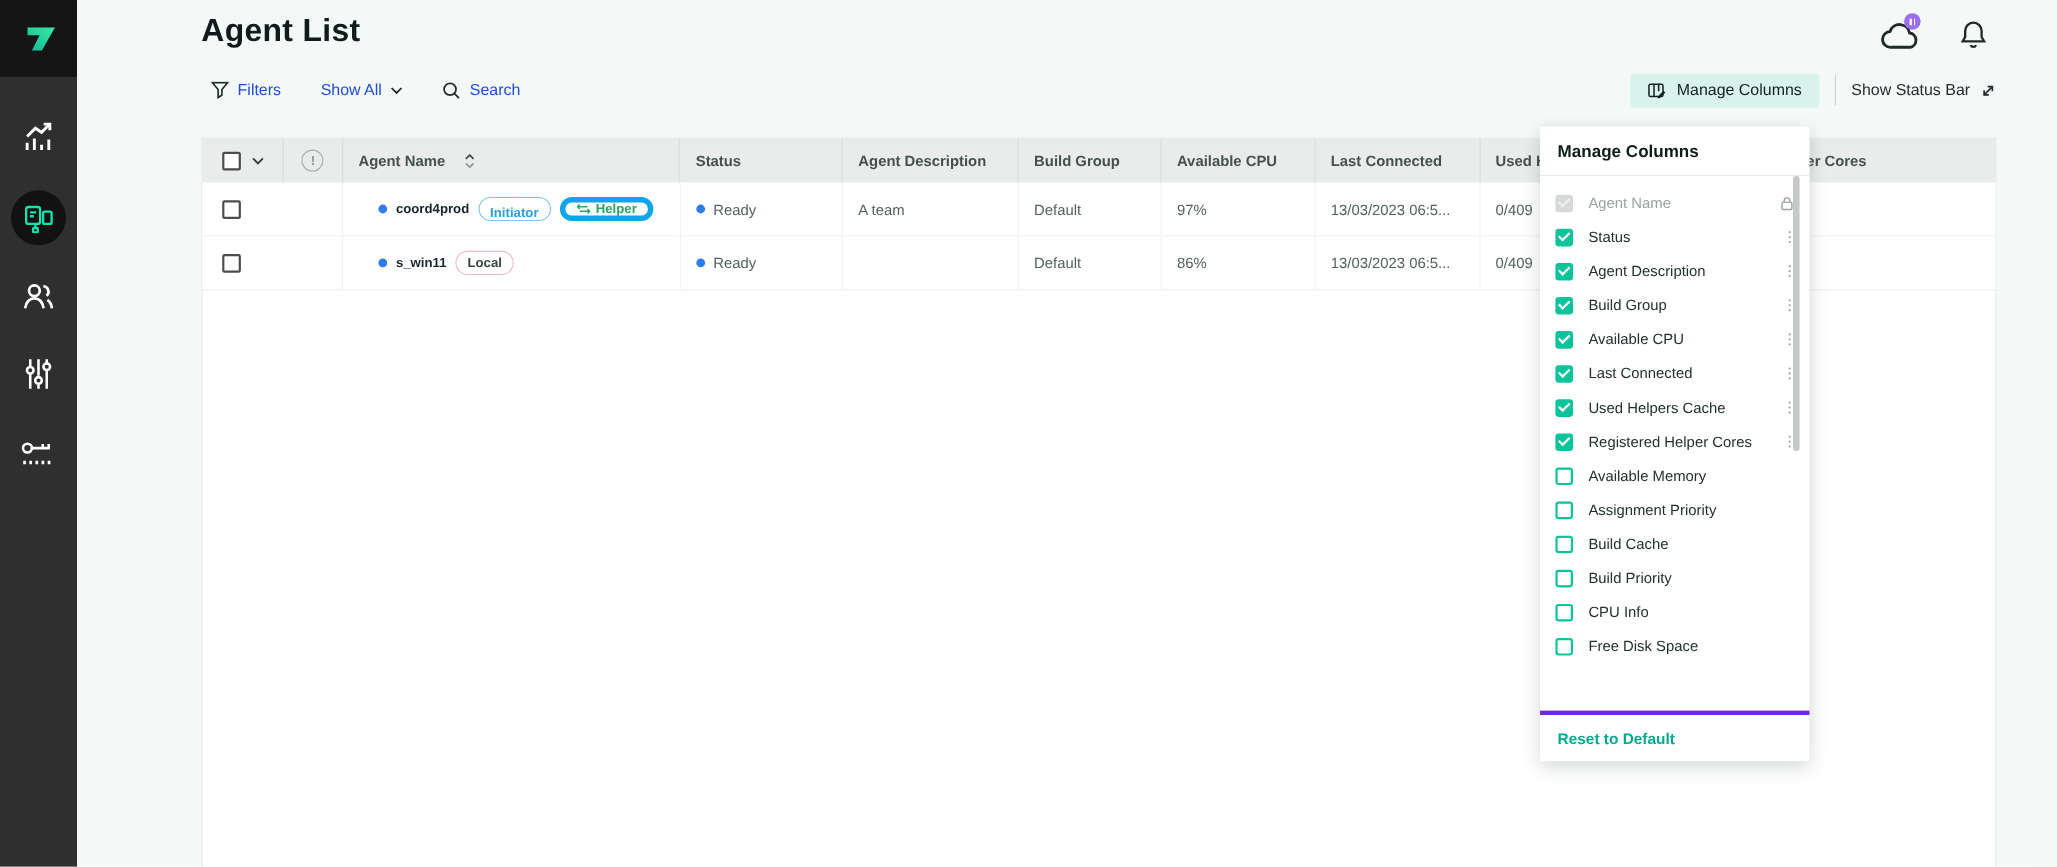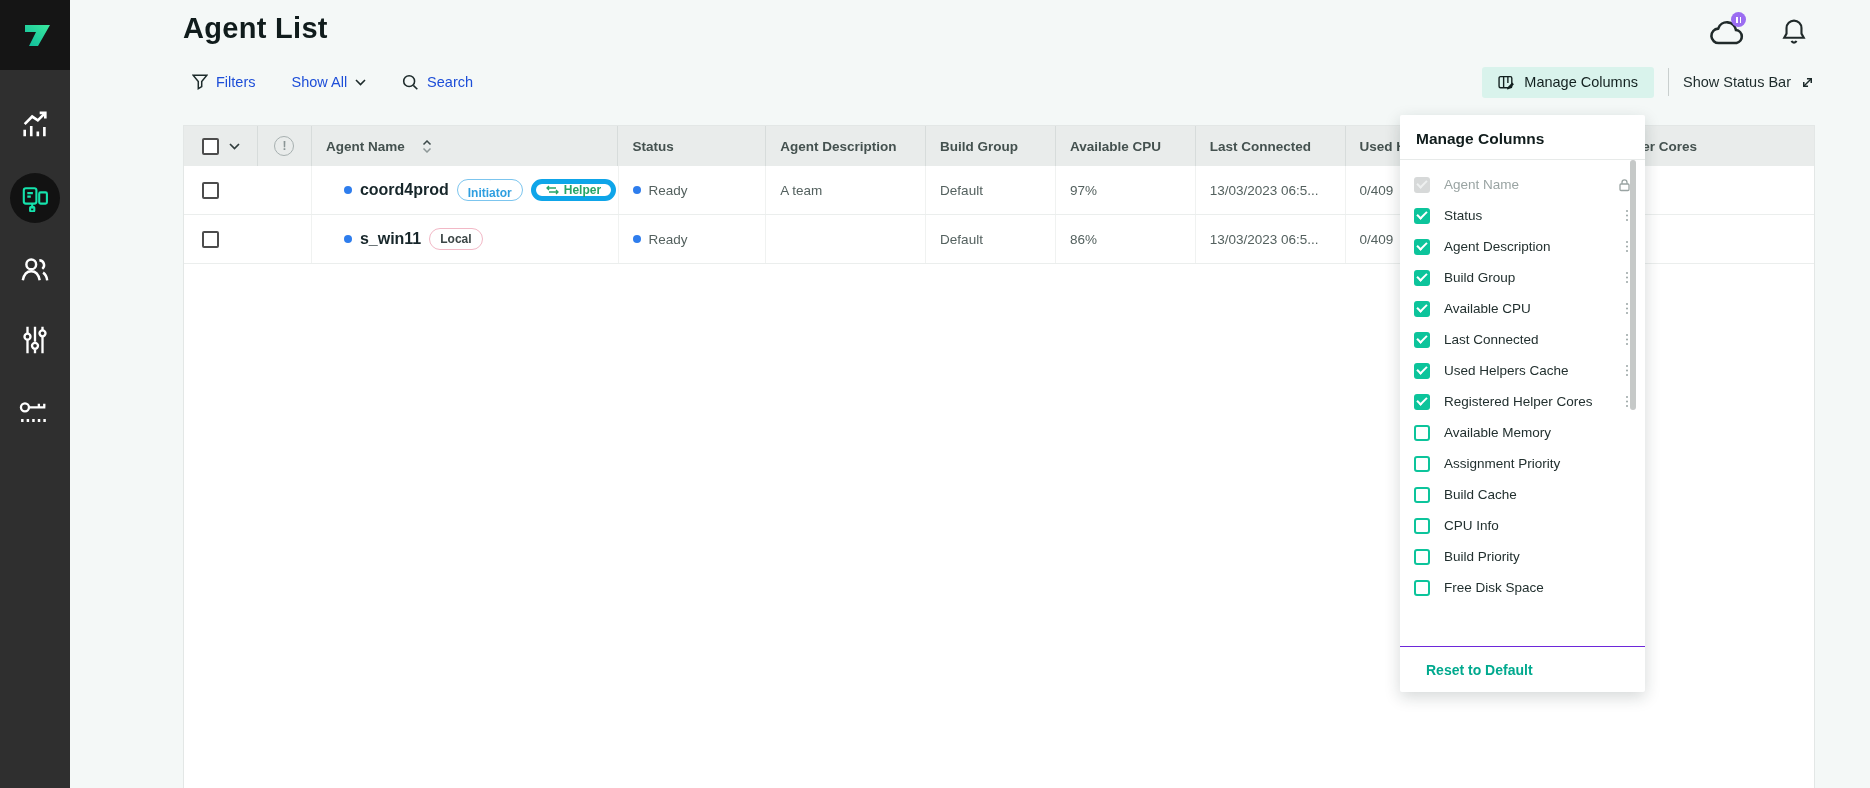--- a/index.html
+++ b/index.html
@@ -46,21 +46,21 @@
   .c-select { width:73px; justify-content:flex-start; gap:10px; padding-left:18px; }
   .c-alert  { width:54px; justify-content:center; }
   .c-name   { width:307px; padding-left:32px; gap:8px; }
   .c-status { width:148px; gap:8px; }
   .c-desc   { width:160px; }
   .c-group  { width:130px; }
   .c-cpu    { width:140px; }
   .c-last   { width:150px; }
   .c-used   { width:180px; }
   .c-reg    { width:290px; }
-  .agent-name { font-size:16px; font-weight:700; color:#17262a; }
+  .agent-name { font-size:12px; font-weight:700; color:#17262a; }
   .dot { width:8px; height:8px; border-radius:50%; background:#2e7ded; flex:none; }
   .pill { display:inline-flex; align-items:center; gap:5px; height:22px; padding:0 10px; border-radius:12px;
           font-size:12px; font-weight:600; background:#fff; }
   .pill.initiator { border:1px solid #7cc5ee; color:#2f9fe0;flex-direction:column; }
   .pill.helper    { border:5px solid #0ea5e9; color:#27a567; }
   .pill.local     { border:1px solid #f2b8c6; color:#3c4646; }
 
   .cb-sq { width:17px; height:17px; border:2px solid #4c4c4c; border-radius:2px; background:#fff; cursor:pointer; flex:none; }
 
   .alert-circ { width:20px; height:20px; border-radius:50%; border:1.5px solid #a7b0b0; color:#8a9595;
@@ -79,22 +79,22 @@
   .cb.checked::after { content:""; position:absolute; left:3px; top:3.5px; width:8px; height:4px;
                        border-left:2px solid #fff; border-bottom:2px solid #fff; transform:rotate(-45deg); }
   .cb.disabled { background:#d7d9d9; }
   .cb.disabled::after { content:""; position:absolute; left:3px; top:3.5px; width:8px; height:4px;
                         border-left:2px solid #eef0f0; border-bottom:2px solid #eef0f0; transform:rotate(-45deg); }
   .cb.empty { background:#fff; border:2px solid #0cc49b; }
   .grip { width:5px; height:11px; position:relative; flex:none; }
   .grip::before { content:""; position:absolute; width:2px; height:2px; background:#9aa5a4; border-radius:50%;
      box-shadow:0 4.5px 0 #9aa5a4, 0 9px 0 #9aa5a4, 4px 0 0 #9aa5a4, 4px 4.5px 0 #9aa5a4, 4px 9px 0 #9aa5a4; }
   .p-scrollbar { position:absolute; right:9px; top:45px; width:6px; height:250px; border-radius:3px; background:#c6c9c8; }
-  .p-footer { position:absolute; left:0; bottom:0; width:100%; height:46px; border-top:1px solid #6d28d9;
-              display:flex; align-items:center; padding:0 26px; }
+  .p-footer { position:absolute; left:0; bottom:0; width:100%; height:46px; border-top:4px solid #6d28d9;
+              display:flex; align-items:center; padding:0 16px; }
   .reset-link { font-size:14px; font-weight:800; color:#00a98e; cursor:pointer; }
 
   svg { display:block; }
 </style>
 </head>
 <body>
 
 <div class="canvas">
 
   <aside class="sidebar">
@@ -371,25 +371,25 @@
       <div class="p-item">
         <span class="cb empty"></span>
         <span class="p-label">Assignment Priority</span>
       </div>
       <div class="p-item">
         <span class="cb empty"></span>
         <span class="p-label">Build Cache</span>
       </div>
       <div class="p-item">
         <span class="cb empty"></span>
+        <span class="p-label">Build Priority</span>
+      </div>
+      <div class="p-item">
+        <span class="cb empty"></span>
         <span class="p-label">CPU Info</span>
-      </div>
-      <div class="p-item">
-        <span class="cb empty"></span>
-        <span class="p-label">Build Priority</span>
       </div>
       <div class="p-item">
         <span class="cb empty"></span>
         <span class="p-label">Free Disk Space</span>
       </div>
     </div>
 
     <span class="p-scrollbar"></span>
 
     <div class="p-footer">

